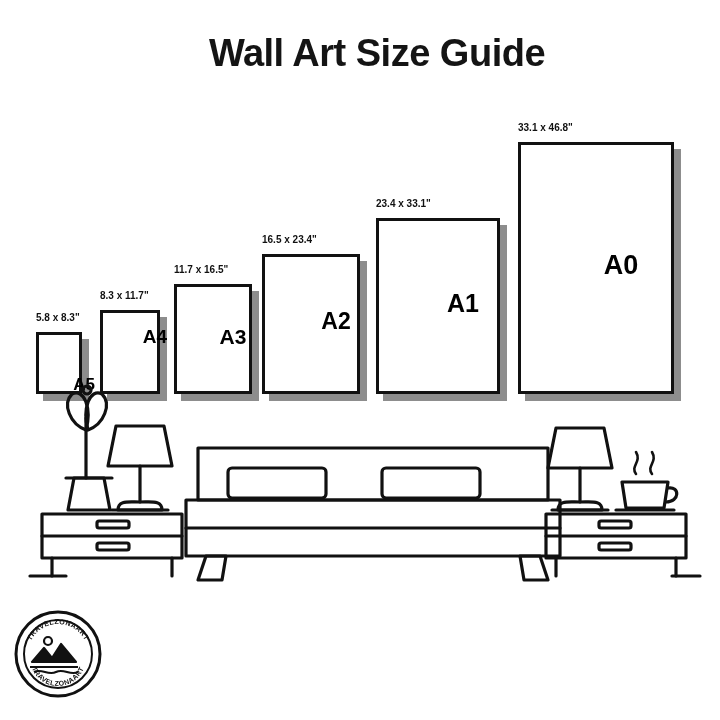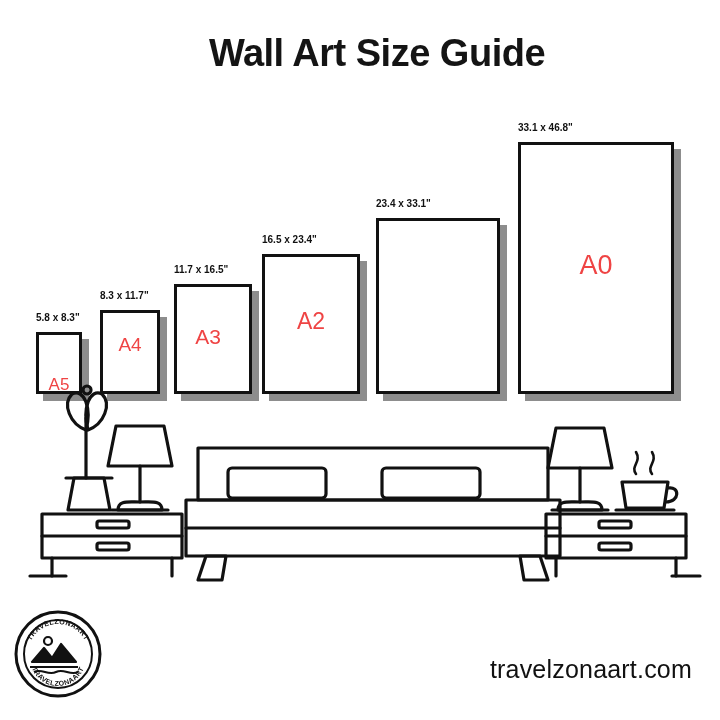--- a/index.html
+++ b/index.html
@@ -60,22 +60,23 @@
     background: #ffffff;
     border: 3px solid #111111;
     box-sizing: border-box;
     box-shadow: 7px 7px 0 0 #8d8d8d;
   }
   .frame-name {
     position: absolute;
     left: 0;
     width: 100%;
     text-align: center;
-    font-weight: normal;
-    color: #ef4444;
+    font-weight: bold;
+    color: #000000;
+    padding-left: 25px;
   }
 
   
   #scene {
     position: absolute;
     left: 0;
     top: 380px;
     width: 720px;
     height: 220px;
   }
@@ -111,35 +112,36 @@
 
   <div id="frames">
       <div class="frame-wrap" style="left: 36px; width: 58px; height: 88px;">
         <div class="frame-label" style="top: 0px;">5.8 x 8.3"</div>
         <div class="frame-box" style="width: 46px; height: 62px; top: 20px;"></div>
         <div class="frame-name" style="font-size: 17px; top: 39.44px; width: 46px; margin-top: 24px;">A5</div>
       </div>
       <div class="frame-wrap" style="left: 100px; width: 72px; height: 110px;">
         <div class="frame-label" style="top: 0px;">8.3 x 11.7"</div>
         <div class="frame-box" style="width: 60px; height: 84px; top: 20px;"></div>
-        <div class="frame-name" style="font-size: 19px; top: 44px; width: 60px;">A4</div>
+        <div class="frame-name" style="font-size: 19px; top: 36px; width: 60px;">A4</div>
       </div>
       <div class="frame-wrap" style="left: 174px; width: 90px; height: 136px;">
         <div class="frame-label" style="top: 0px;">11.7 x 16.5"</div>
         <div class="frame-box" style="width: 78px; height: 110px; top: 20px;"></div>
         <div class="frame-name" style="font-size: 21px; top: 60.72px; width: 68px;">A3</div>
       </div>
       <div class="frame-wrap" style="left: 262px; width: 110px; height: 166px;">
         <div class="frame-label" style="top: 0px;">16.5 x 23.4"</div>
         <div class="frame-box" style="width: 98px; height: 140px; top: 20px;"></div>
         <div class="frame-name" style="font-size: 23px; top: 74.36px; width: 98px;">A2</div>
       </div>
       <div class="frame-wrap" style="left: 376px; width: 136px; height: 202px;">
         <div class="frame-label" style="top: 0px;">23.4 x 33.1"</div>
         <div class="frame-box" style="width: 124px; height: 176px; top: 20px;"></div>
+        <div class="frame-name" style="font-size: 25px; top: 91px; width: 124px;">A1</div>
       </div>
       <div class="frame-wrap" style="left: 518px; width: 168px; height: 278px;">
         <div class="frame-label" style="top: 0px;">33.1 x 46.8"</div>
         <div class="frame-box" style="width: 156px; height: 252px; top: 20px;"></div>
         <div class="frame-name" style="font-size: 27px; top: 127.64px; width: 156px;">A0</div>
       </div>
     </div>
 
   <div id="scene">
     <svg width="720" height="220" viewBox="0 0 720 220">
@@ -230,15 +232,14 @@
       <path id="logoArcBottom" d="M 16 48 A 28 28 0 0 0 72 48" fill="none"></path>
       <text class="logo-text-top" fill="#111">
         <textPath href="#logoArcTop" startOffset="50%" text-anchor="middle">TRAVELZONAART</textPath>
       </text>
       <text class="logo-text-bottom" fill="#111">
         <textPath href="#logoArcBottom" startOffset="50%" text-anchor="middle">TRAVELZONAART</textPath>
       </text>
     </svg>
   </div>
 
-  <div id="footer-url">travelzonaart.com</div>
 
 </div>
 
 </body></html>

